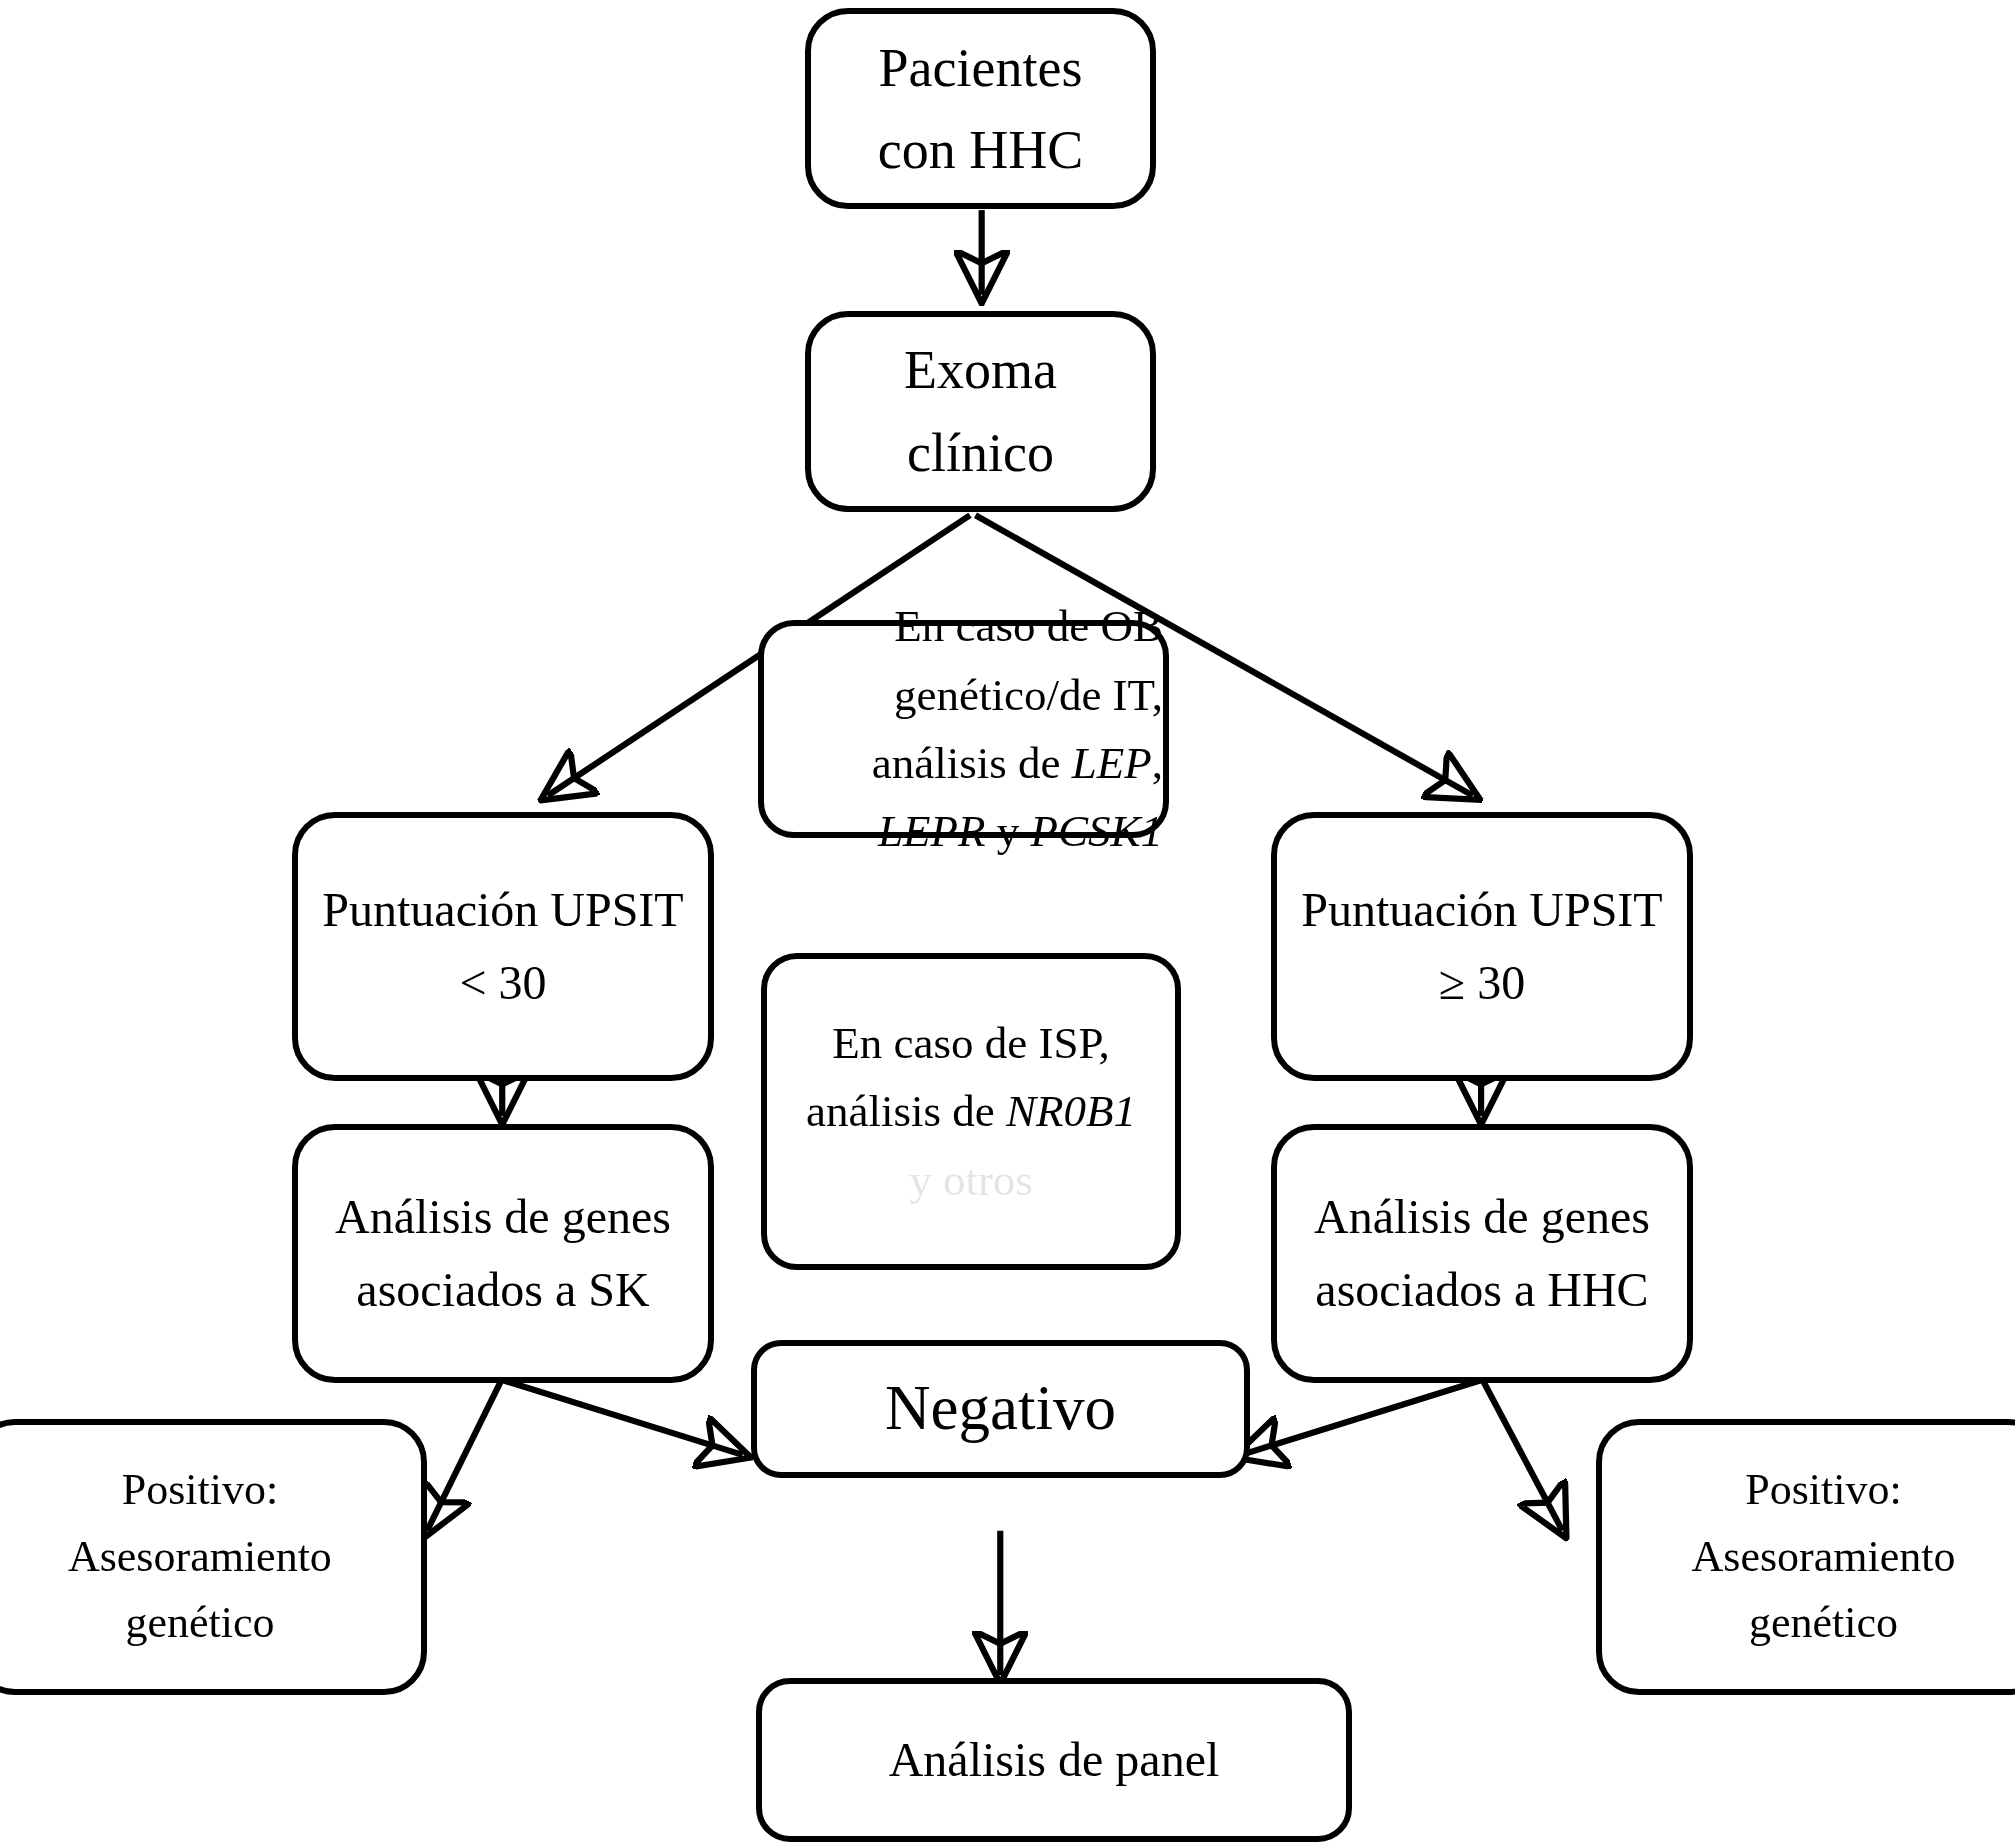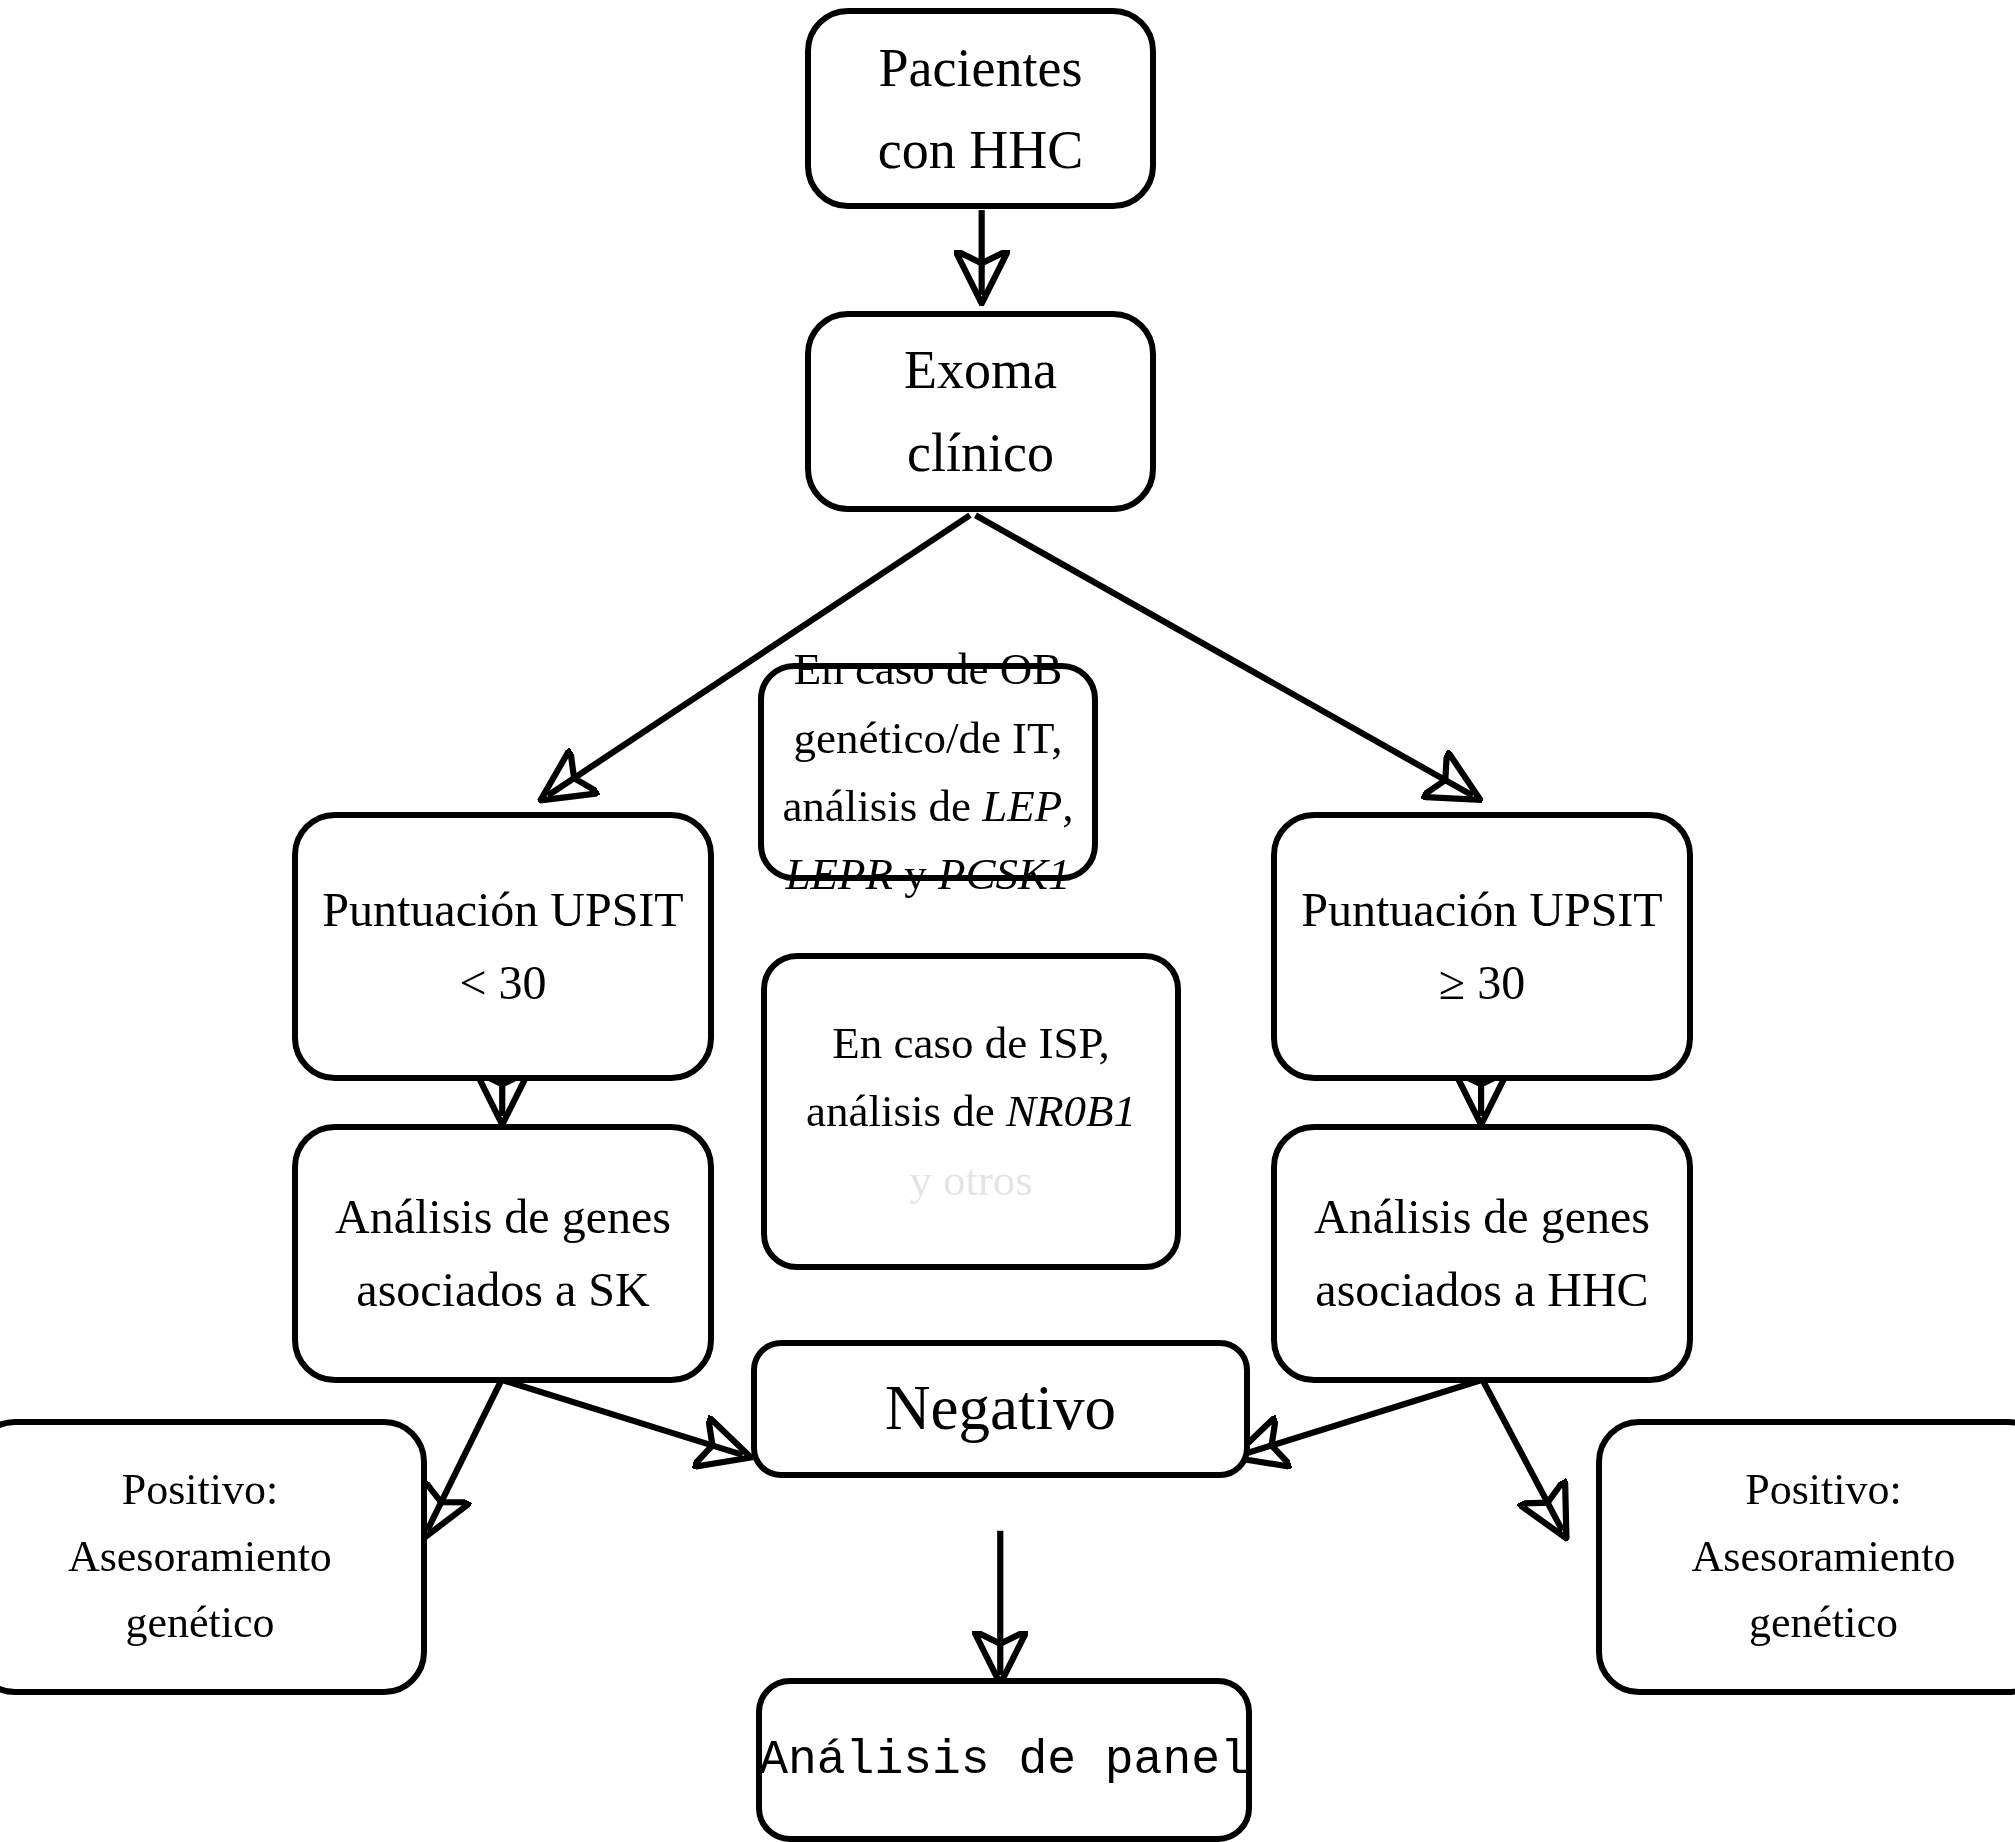--- a/index.html
+++ b/index.html
@@ -111,21 +111,21 @@
   <div class="node f78" style="left:805px; top:8.3px; width:351px; height:201px;">
     <span class="ln">Pacientes</span>
     <span class="ln">con HHC</span>
   </div>
 
   <div class="node f78" style="left:805px; top:311px; width:351px; height:201px;">
     <span class="ln">Exoma</span>
     <span class="ln">clínico</span>
   </div>
 
-  <div class="node f66" style="left:758px; top:663px; width:340px; height:218px; border-radius:36px;">
+  <div class="node f66" style="left:758px; top:620px; width:411px; height:218px; border-radius:36px;align-items:flex-end;">
     <span class="ln">En caso de OB</span>
     <span class="ln">genético/de IT,</span>
     <span class="ln"><span>análisis de </span><span class="gene">LEP</span><span>,</span></span>
     <span class="ln"><span class="gene">LEPR</span><span> y </span><span class="gene">PCSK1</span></span>
   </div>
 
   <div class="node f66" style="left:761px; top:953px; width:420px; height:317px; border-radius:36px;">
     <span class="ln">En caso de ISP,</span>
     <span class="ln"><span>análisis de </span><span class="gene">NR0B1</span></span>
     <span class="ln ghost">y otros</span>
@@ -160,18 +160,18 @@
   <div class="node f64" style="left:1596px; top:1419px; width:455px; height:276px;">
     <span class="ln">Positivo:</span>
     <span class="ln">Asesoramiento</span>
     <span class="ln">genético</span>
   </div>
 
   <div class="node f92" style="left:751px; top:1340px; width:499px; height:138px; border-radius:30px;">
     <span class="ln">Negativo</span>
   </div>
 
-  <div class="node f70" style="left:756px; top:1678px; width:496px; height:164px; border-radius:34px;font-family:Liberation Mono, monospace;">
+  <div class="node f70" style="left:756px; top:1678px; width:596px; height:164px; border-radius:34px;">
     <span class="ln">Análisis de panel</span>
   </div>
 
 </div>
 
 
 </body></html>

